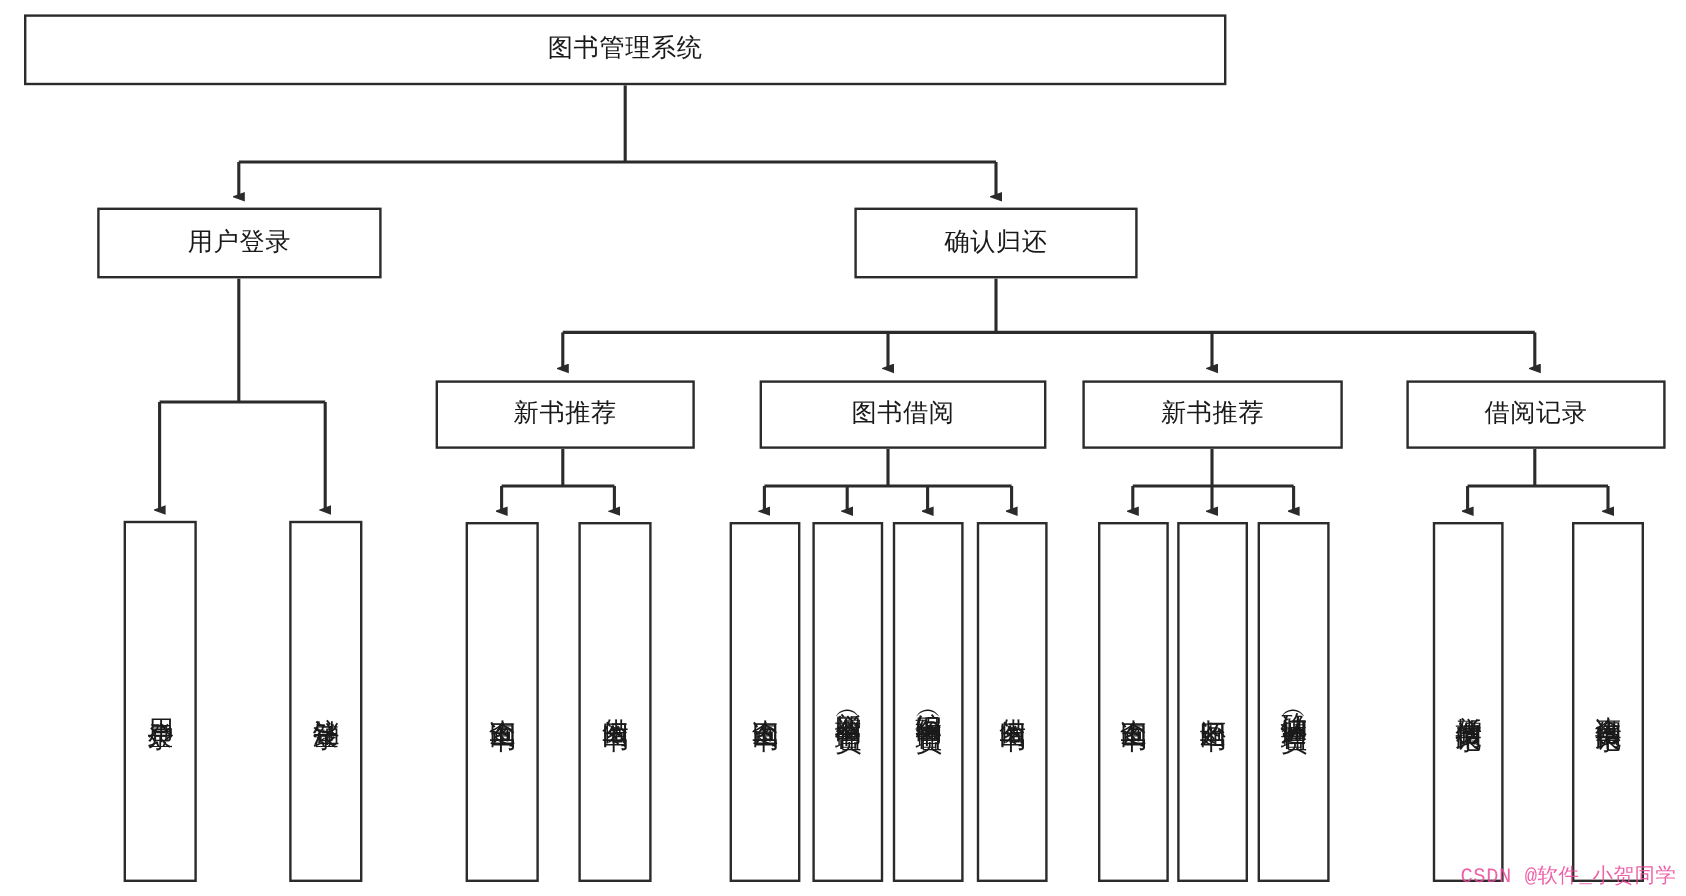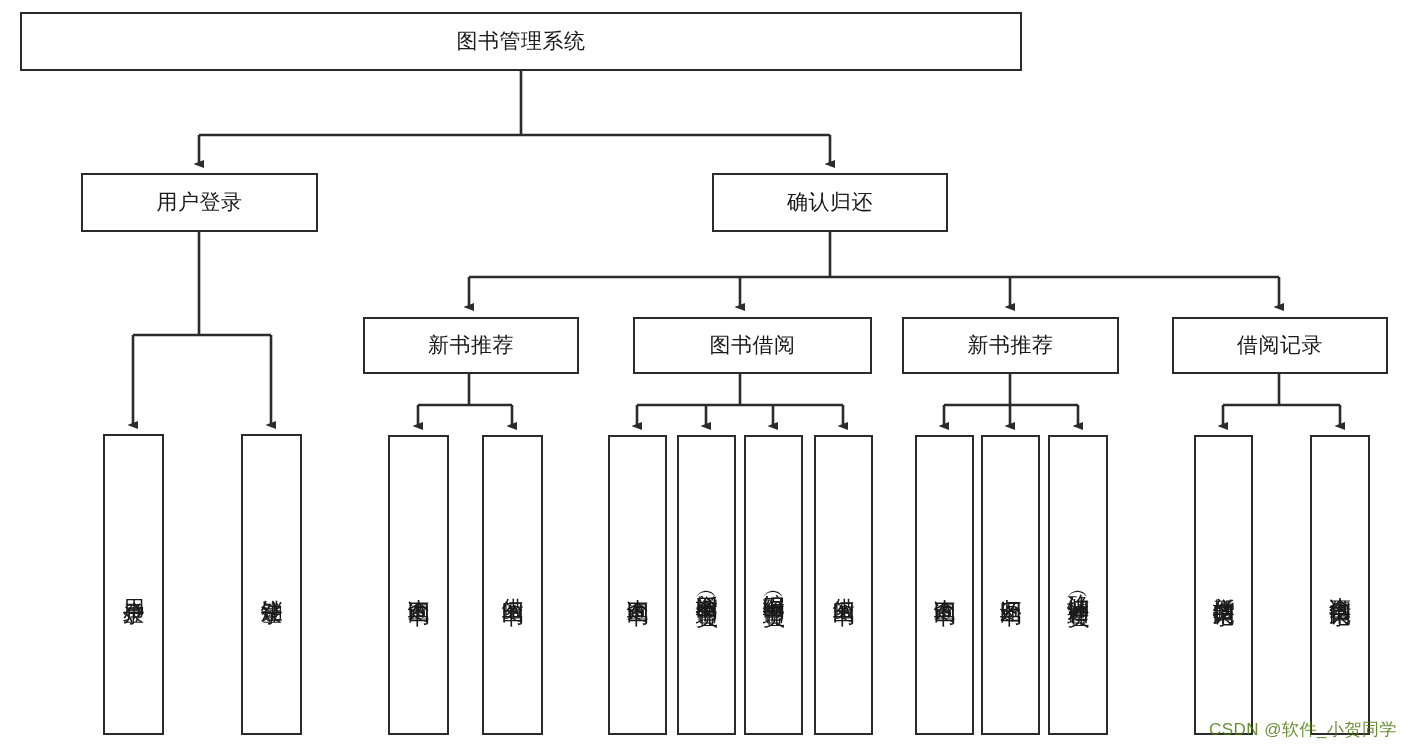--- a/index.html
+++ b/index.html
@@ -52,24 +52,25 @@
     font-size: 22px;
     line-height: 1.12;
     letter-spacing: 2px;
     max-height: 272px;
   }
   #watermark {
     position: absolute;
     right: 8px;
     bottom: 6px;
     font-size: 17px;
-    color: #4d7c0f;
+    color: #ec4899;
     opacity: 0.85;
     white-space: nowrap;
     letter-spacing: 0.5px;
+    font-family: Liberation Mono, monospace;
   }
 </style>
 </head>
 <body>
 
 <div id="diagram-root">
 
   <svg id="diagram-svg" width="1405" height="747">
     <defs>
       <marker id="arrowhead" markerWidth="10" markerHeight="10" refX="4" refY="5" orient="auto" markerUnits="userSpaceOnUse">

